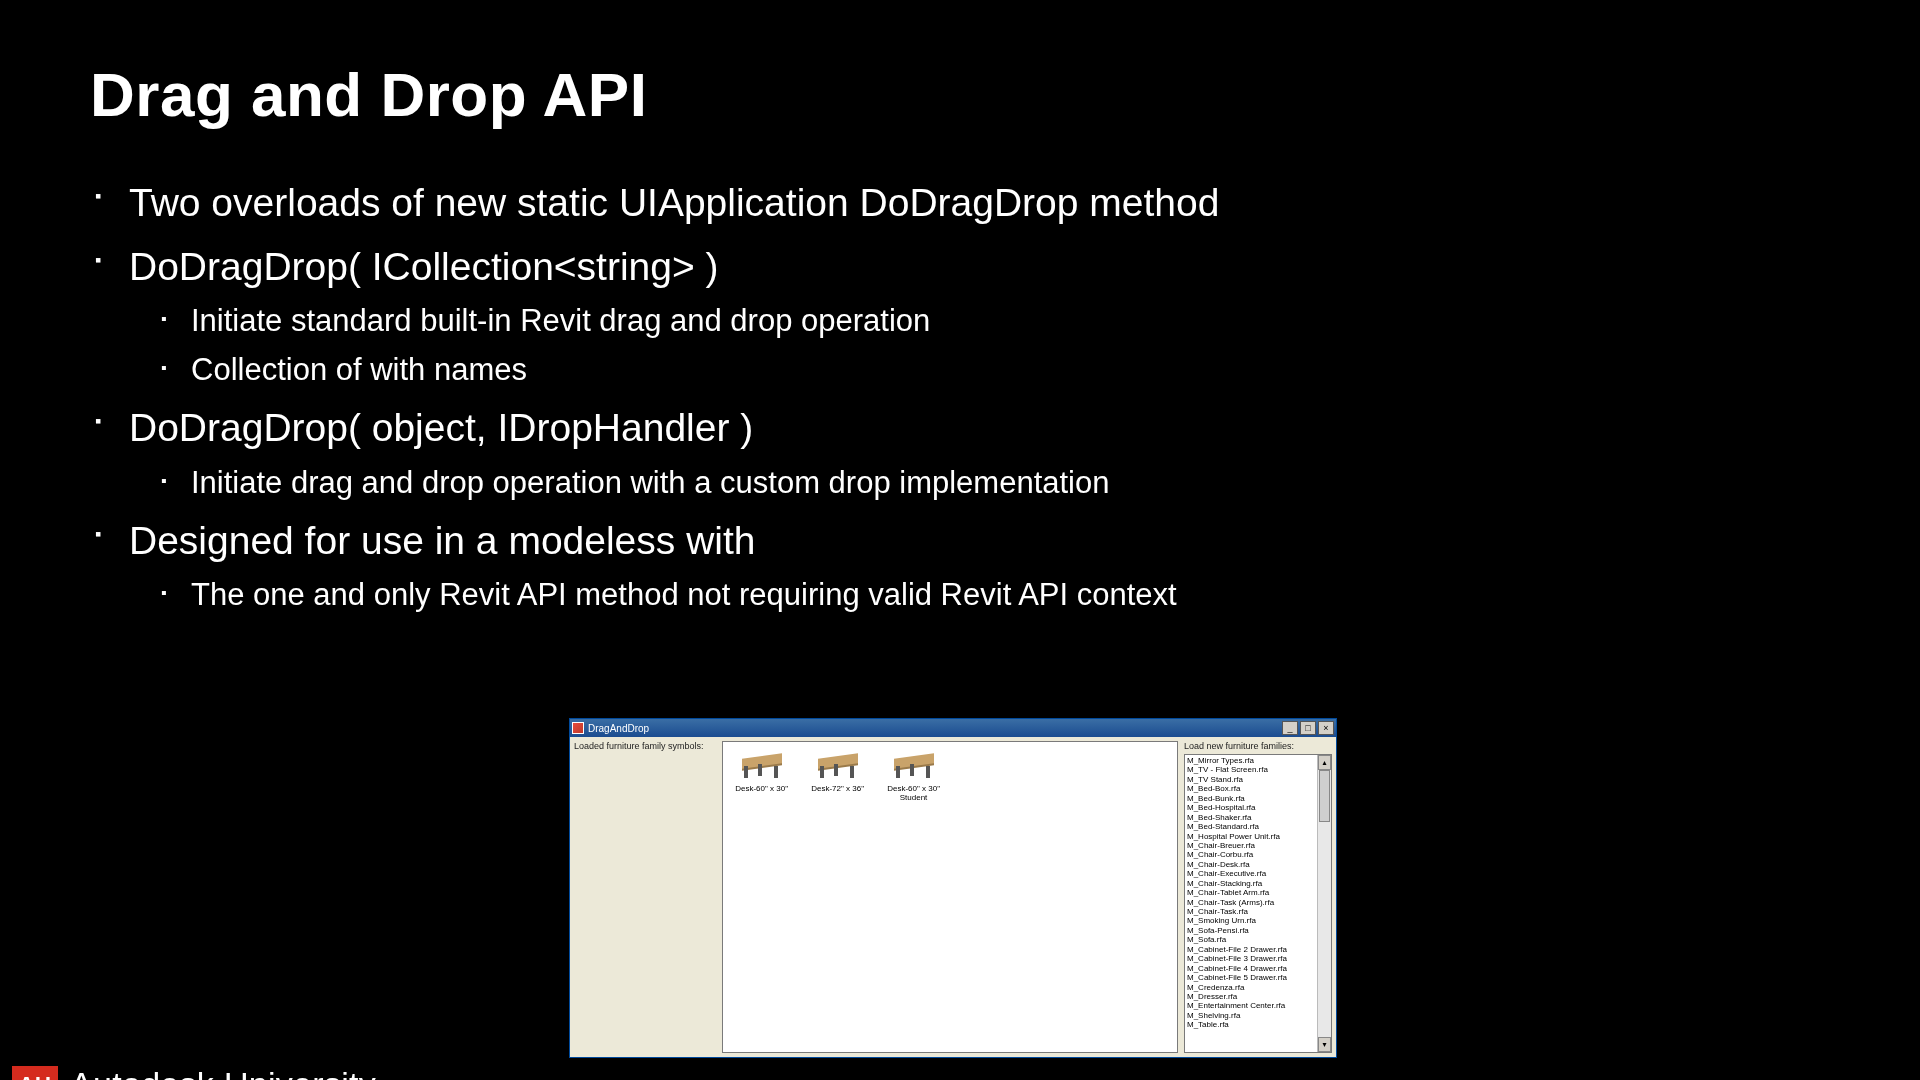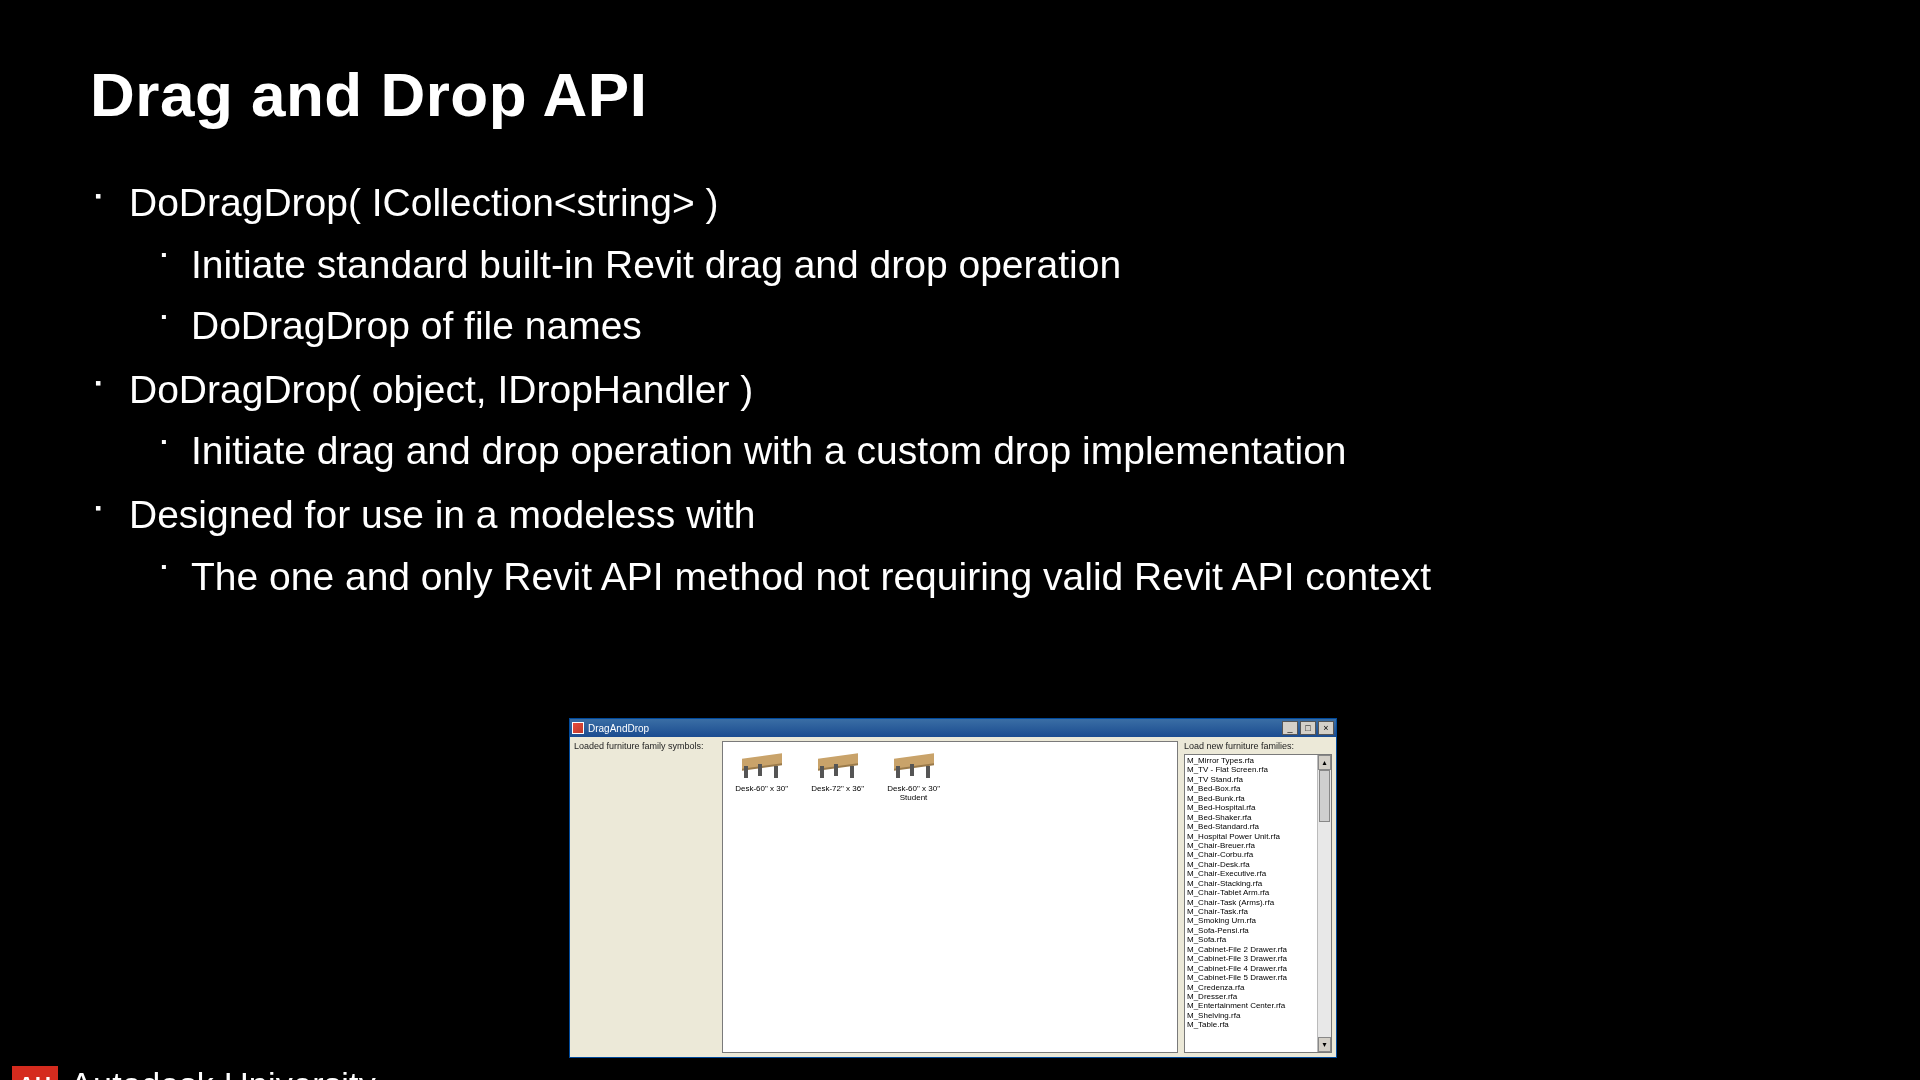--- a/index.html
+++ b/index.html
@@ -52,21 +52,21 @@
     top: 0.55em;
     font-size: 18px;
     color: #fff;
   }
   ul.lv2 {
     list-style: none;
     margin: 0;
     padding: 0 0 0 32px;
   }
   ul.lv2 > li {
-    font-size: 39px;
+    font-size: 31px;
     line-height: 1.58;
     padding-left: 30px;
     position: relative;
   }
   ul.lv2 > li::before {
     content: "▪";
     position: absolute;
     left: 0;
     top: 0.55em;
     font-size: 16px;
@@ -257,25 +257,26 @@
 </style>
 </head>
 <body>
 
 <div class="slide">
 
   <div class="title">Drag and Drop API</div>
 
   <div class="content">
     <ul class="lv1">
+      <li><span>Two overloads of new static UIApplication DoDragDrop method</span></li>
       <li>
         <span>DoDragDrop( ICollection&lt;string&gt; )</span>
         <ul class="lv2">
           <li><span>Initiate standard built-in Revit drag and drop operation</span></li>
-          <li><span>DoDragDrop of file names</span></li>
+          <li><span>Collection of with names</span></li>
         </ul>
       </li>
       <li>
         <span>DoDragDrop( object, IDropHandler )</span>
         <ul class="lv2">
           <li><span>Initiate drag and drop operation with a custom drop implementation</span></li>
         </ul>
       </li>
       <li>
         <span>Designed for use in a modeless with</span>

